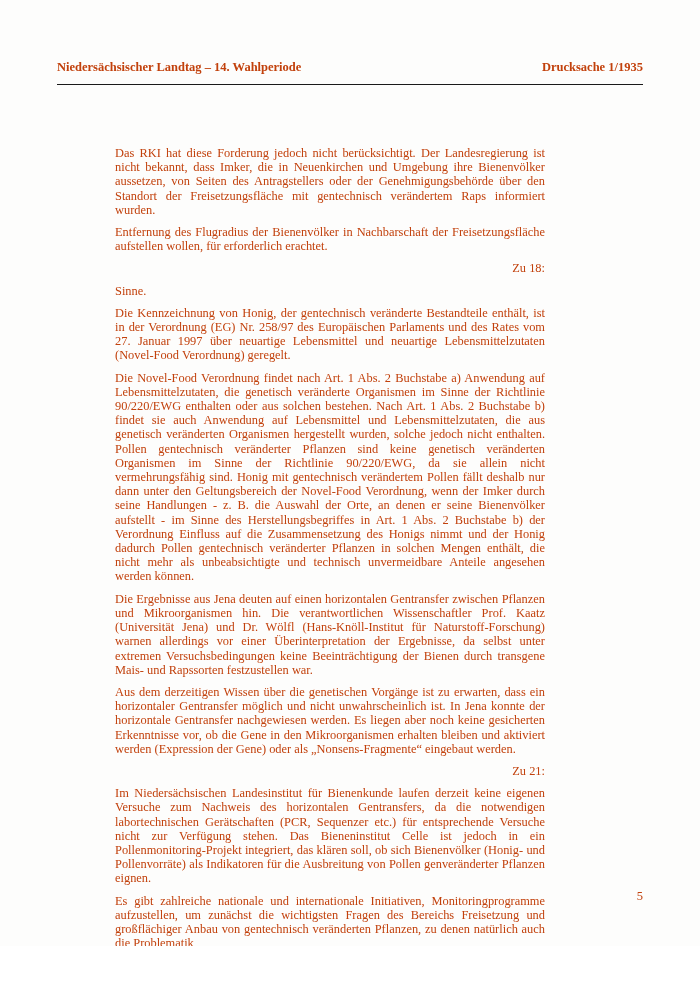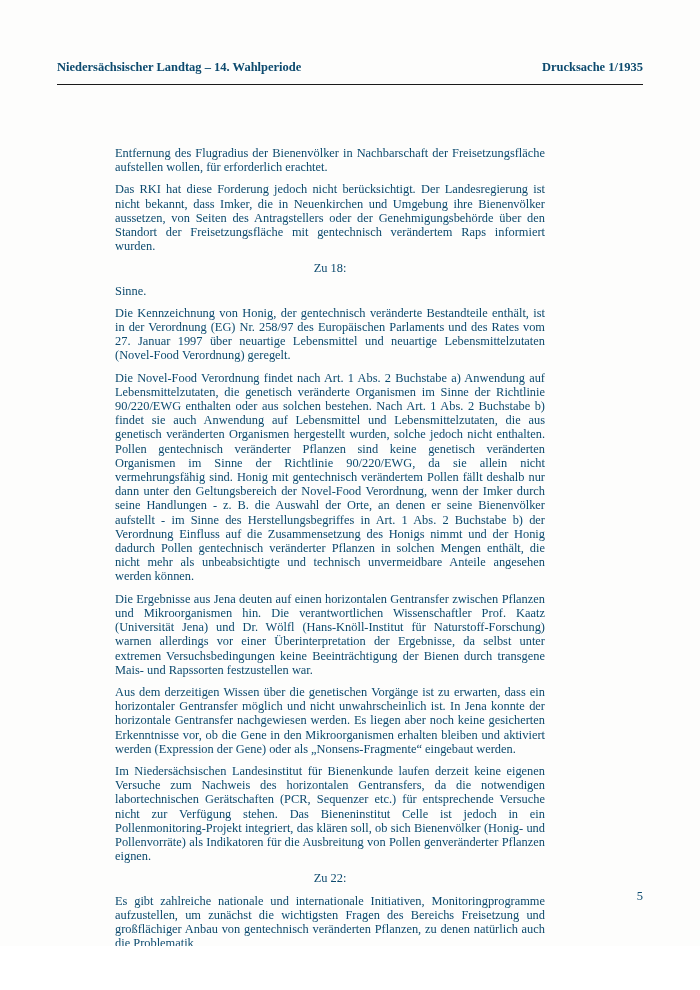--- a/index.html
+++ b/index.html
@@ -7,21 +7,21 @@
     padding: 0;
     background: #ffffff;
   }
   .page {
     position: relative;
     width: 700px;
     height: 946px;
     margin: 0 auto;
     background: #fdfdfc;
     font-family: "Liberation Serif", serif;
-    color: #0c4a6e;
+    color: #c2410c;
     overflow: hidden;
     box-sizing: border-box;
   }
   .header {
     position: absolute;
     top: 60px;
     left: 57px;
     right: 57px;
     display: flex;
     justify-content: space-between;
@@ -47,21 +47,21 @@
     font-size: 12.4px;
     line-height: 14.2px;
     text-align: justify;
     hyphens: auto;
     -webkit-hyphens: auto;
   }
   .content p {
     margin: 0 0 8px 0;
   }
   .content p.section-label {
-    text-align: center;
+    text-align: right;
   }
   .page-number {
     position: absolute;
     right: 57px;
     bottom: 42px;
     font-size: 12.5px;
   }
 </style>
 </head>
 <body>
@@ -69,28 +69,28 @@
 <div class="page">
 
   <div class="header">
     <span class="header-left">Niedersächsischer Landtag – 14. Wahlperiode</span>
     <span class="header-right">Drucksache 1/1935</span>
   </div>
 
   <hr class="header-rule">
 
   <div class="content" id="doc-body">
+      <p class="paragraph">Das RKI hat diese Forderung jedoch nicht berücksichtigt. Der Landesregierung ist nicht bekannt, dass Imker, die in Neuenkirchen und Umgebung ihre Bienenvölker aussetzen, von Seiten des Antragstellers oder der Genehmigungsbehörde über den Standort der Freisetzungsfläche mit gentechnisch verändertem Raps informiert wurden.</p>
       <p class="paragraph">Entfernung des Flugradius der Bienenvölker in Nachbarschaft der Freisetzungsfläche aufstellen wollen, für erforderlich erachtet.</p>
-      <p class="paragraph">Das RKI hat diese Forderung jedoch nicht berücksichtigt. Der Landesregierung ist nicht bekannt, dass Imker, die in Neuenkirchen und Umgebung ihre Bienenvölker aussetzen, von Seiten des Antragstellers oder der Genehmigungsbehörde über den Standort der Freisetzungsfläche mit gentechnisch verändertem Raps informiert wurden.</p>
       <p class="section-label">Zu 18:</p>
       <p class="paragraph">Sinne.</p>
       <p class="paragraph">Die Kennzeichnung von Honig, der gentechnisch veränderte Bestandteile enthält, ist in der Verordnung (EG) Nr. 258/97 des Europäischen Parlaments und des Rates vom 27. Januar 1997 über neuartige Lebensmittel und neuartige Lebensmittelzutaten (Novel-Food Verordnung) geregelt.</p>
       <p class="paragraph">Die Novel-Food Verordnung findet nach Art. 1 Abs. 2 Buchstabe a) Anwendung auf Lebensmittelzutaten, die genetisch veränderte Organismen im Sinne der Richtlinie 90/220/EWG enthalten oder aus solchen bestehen. Nach Art. 1 Abs. 2 Buchstabe b) findet sie auch Anwendung auf Lebensmittel und Lebensmittelzutaten, die aus genetisch veränderten Organismen hergestellt wurden, solche jedoch nicht enthalten. Pollen gentechnisch veränderter Pflanzen sind keine genetisch veränderten Organismen im Sinne der Richtlinie 90/220/EWG, da sie allein nicht vermehrungsfähig sind. Honig mit gentechnisch verändertem Pollen fällt deshalb nur dann unter den Geltungsbereich der Novel-Food Verordnung, wenn der Imker durch seine Handlungen - z. B. die Auswahl der Orte, an denen er seine Bienenvölker aufstellt - im Sinne des Herstellungsbegriffes in Art. 1 Abs. 2 Buchstabe b) der Verordnung Einfluss auf die Zusammensetzung des Honigs nimmt und der Honig dadurch Pollen gentechnisch veränderter Pflanzen in solchen Mengen enthält, die nicht mehr als unbeabsichtigte und technisch unvermeidbare Anteile angesehen werden können.</p>
       <p class="paragraph">Die Ergebnisse aus Jena deuten auf einen horizontalen Gentransfer zwischen Pflanzen und Mikroorganismen hin. Die verantwortlichen Wissenschaftler Prof. Kaatz (Universität Jena) und Dr. Wölfl (Hans-Knöll-Institut für Naturstoff-Forschung) warnen allerdings vor einer Überinterpretation der Ergebnisse, da selbst unter extremen Versuchsbedingungen keine Beeinträchtigung der Bienen durch transgene Mais- und Rapssorten festzustellen war.</p>
       <p class="paragraph">Aus dem derzeitigen Wissen über die genetischen Vorgänge ist zu erwarten, dass ein horizontaler Gentransfer möglich und nicht unwahrscheinlich ist. In Jena konnte der horizontale Gentransfer nachgewiesen werden. Es liegen aber noch keine gesicherten Erkenntnisse vor, ob die Gene in den Mikroorganismen erhalten bleiben und aktiviert werden (Expression der Gene) oder als „Nonsens-Fragmente“ eingebaut werden.</p>
+      <p class="section-label">Zu 21:</p>
       <p class="paragraph">Im Niedersächsischen Landesinstitut für Bienenkunde laufen derzeit keine eigenen Versuche zum Nachweis des horizontalen Gentransfers, da die notwendigen labortechnischen Gerätschaften (PCR, Sequenzer etc.) für entsprechende Versuche nicht zur Verfügung stehen. Das Bieneninstitut Celle ist jedoch in ein Pollenmonitoring-Projekt integriert, das klären soll, ob sich Bienenvölker (Honig- und Pollenvorräte) als Indikatoren für die Ausbreitung von Pollen genveränderter Pflanzen eignen.</p>
-      <p class="section-label">Zu 22:</p>
       <p class="paragraph">Es gibt zahlreiche nationale und internationale Initiativen, Monitoringprogramme aufzustellen, um zunächst die wichtigsten Fragen des Bereichs Freisetzung und großflächiger Anbau von gentechnisch veränderten Pflanzen, zu denen natürlich auch die Problematik</p>
     </div>
 
   <div class="page-number">5</div>
 
 </div>
 
 </body></html>

